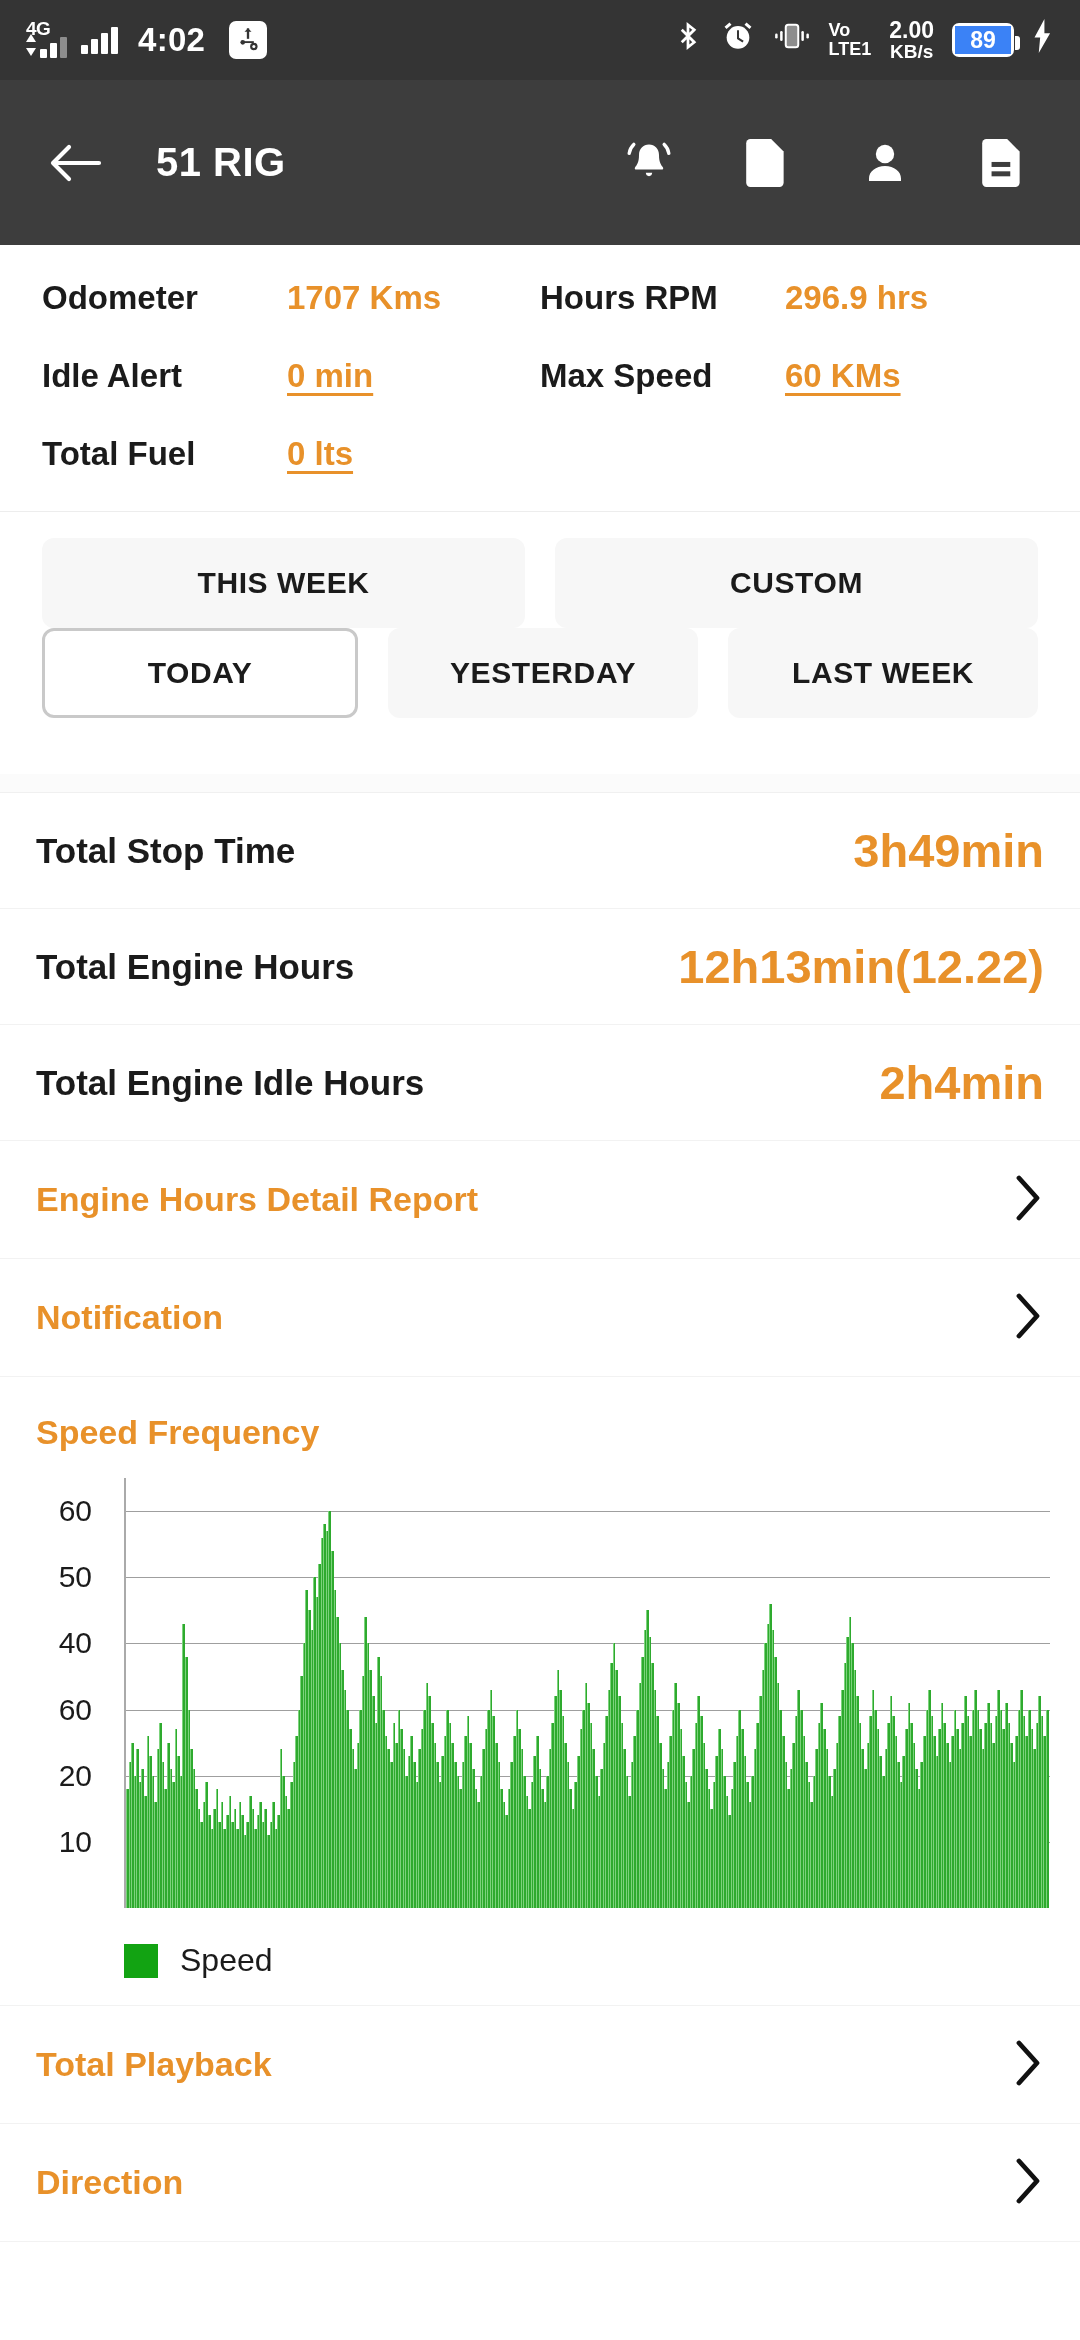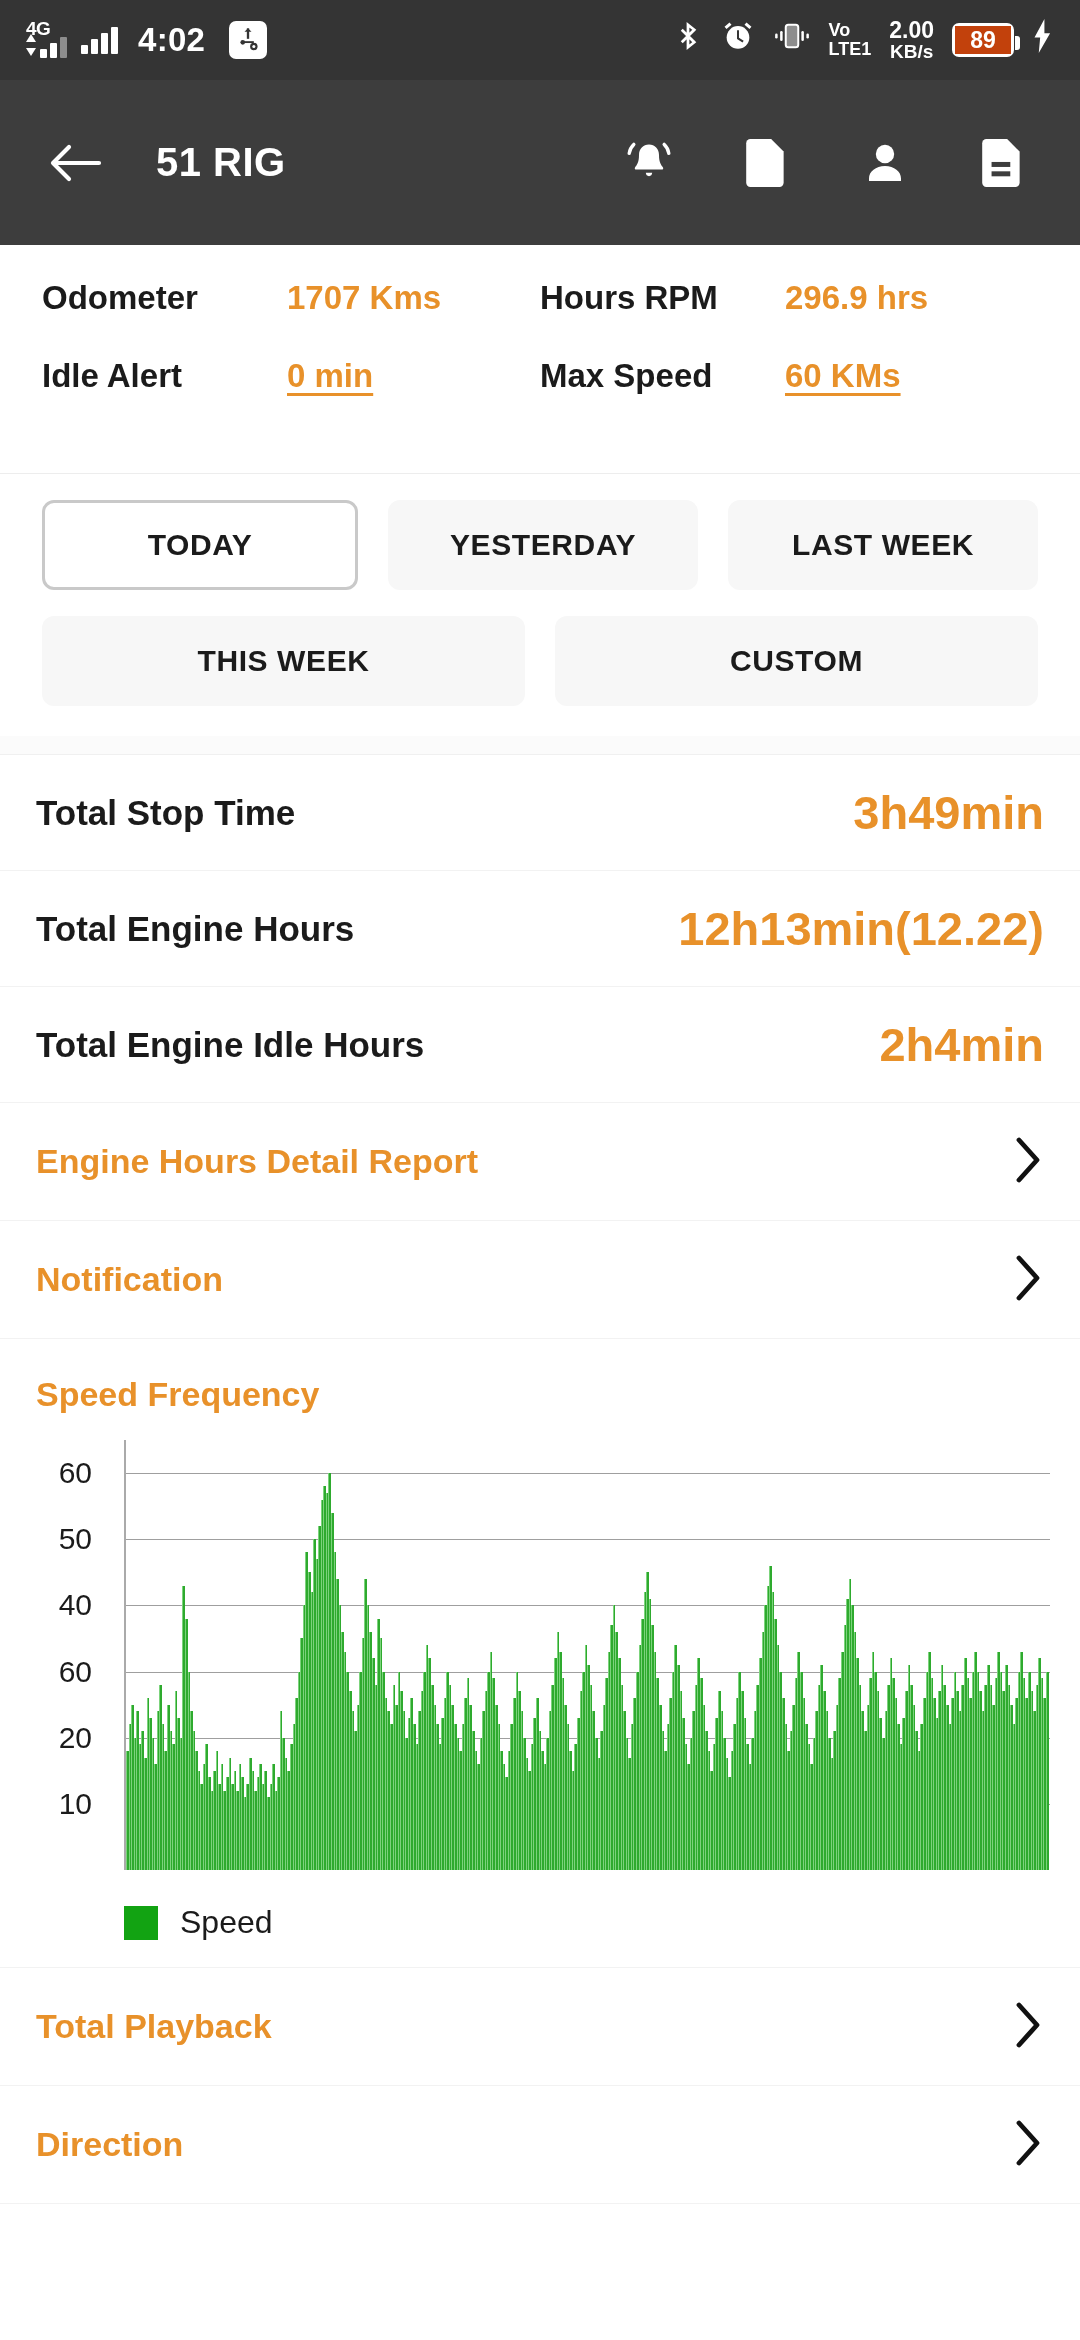--- a/index.html
+++ b/index.html
@@ -38,21 +38,21 @@
   .kbs{ font-size:19px; line-height:1.0; text-align:center; font-weight:700;}
   .kbs b{ display:block; font-size:23px; font-weight:700;}
   .volte{ font-size:18px; line-height:1.05; font-weight:700; text-align:left;}
   .volte span{ display:block; }
   .batt{
     width:62px; height:34px; border:3px solid #fff; border-radius:7px;
     display:flex; align-items:center; justify-content:center; position:relative;
   }
   .batt:after{ content:""; position:absolute; right:-9px; top:10px; width:5px;height:14px;
     background:#fff; border-radius:0 3px 3px 0;}
-  .batt i{ font-style:normal; font-size:23px; font-weight:700; background:#c2410c;
+  .batt i{ font-style:normal; font-size:23px; font-weight:700; background:#3b82f6;
      color:#fff; width:100%; height:100%; display:flex; align-items:center; justify-content:center;}
 
   
   .appbar{
     height:165px; background:#3d3d3d; display:flex; align-items:center;
     padding:0 38px; gap:0;
   }
   .appbar .back{ width:74px; height:74px; display:flex; align-items:center; justify-content:center;}
   .appbar .title{
     color:#fff; font-size:40px; font-weight:700; margin-left:44px; letter-spacing:.5px;
@@ -241,34 +241,38 @@
     <div class="scell">
       <span class="lbl">Idle Alert</span>
       <span class="val ul">0 min</span>
     </div>
     <div class="scell">
       <span class="lbl">Max Speed</span>
       <span class="val ul">60 KMs</span>
     </div>
   </div>
   <div class="srow" style="margin-bottom:8px">
+    <div class="scell">
+      <span class="lbl">Total Fuel</span>
+      <span class="val ul">0 lts</span>
+    </div>
     <div class="scell"></div>
   </div>
 </div>
 <div class="sec-div"></div>
 
 <div class="periods">
+  <div class="prow" style="margin-bottom:0">
+    <button class="pbtn">THIS WEEK</button>
+    <button class="pbtn">CUSTOM</button>
+  </div>
   <div class="prow">
     <button class="pbtn active">TODAY</button>
     <button class="pbtn">YESTERDAY</button>
     <button class="pbtn">LAST WEEK</button>
-  </div>
-  <div class="prow" style="margin-bottom:0">
-    <button class="pbtn">THIS WEEK</button>
-    <button class="pbtn">CUSTOM</button>
   </div>
 </div>
 <div class="sec-gap"></div>
 
 <div class="summary">
   <div class="sumrow">
     <span class="k">Total Stop Time</span>
     <span class="v">3h49min</span>
   </div>
   <div class="sumrow">

